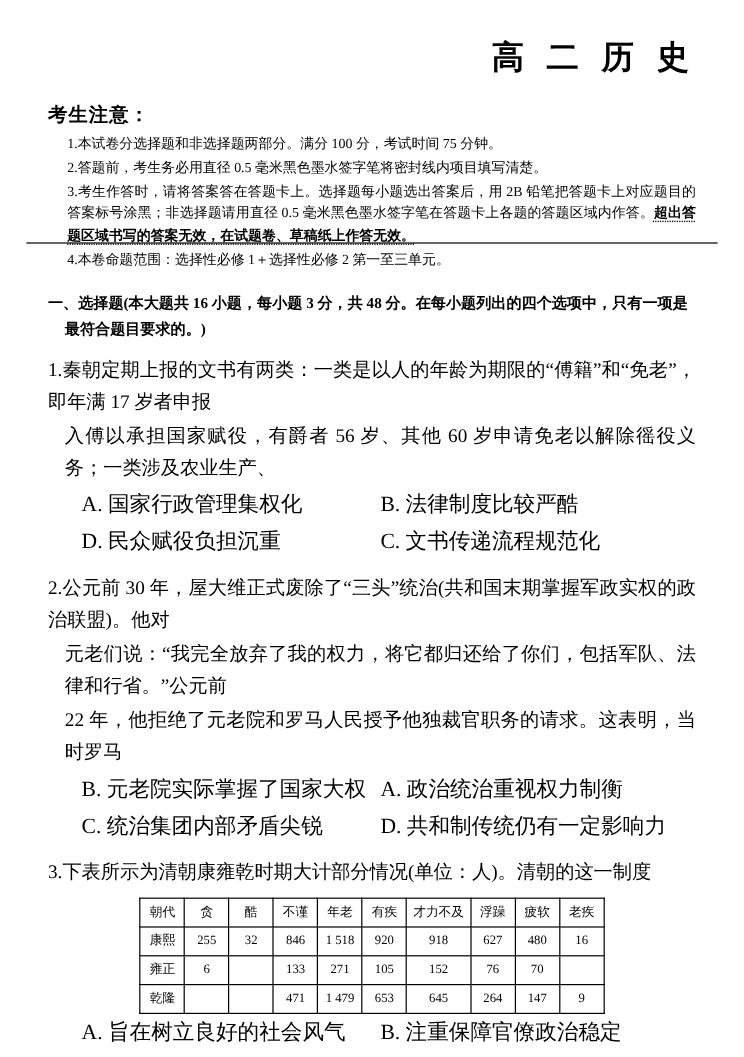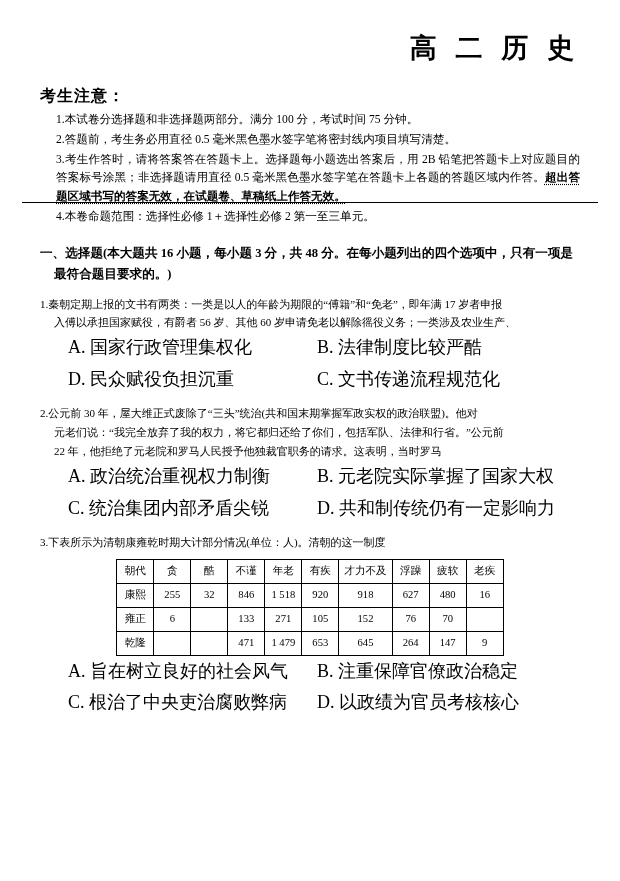--- a/index.html
+++ b/index.html
@@ -66,21 +66,21 @@
   }
   .section-head {
     font-size: 12.6px;
     font-weight: bold;
     margin-top: 16px;
     line-height: 1.7;
     text-align: justify;
   }
   .section-head .ind { display: block; padding-left: 14px; }
   .q {
-    font-size: 11px;
+    font-size: 16px;
     line-height: 1.72;
     margin-top: 9px;
     text-align: justify;
   }
   .q .cont { display: block; padding-left: 14px; }
   .opts {
     display: flex;
     font-size: 18px;
     line-height: 1.75;
     padding-left: 14px;
@@ -142,22 +142,22 @@
     <div class="o">D. 民众赋役负担沉重</div>
     <div class="o">C. 文书传递流程规范化</div>
   </div>
 
   <div class="q">
     <span>2.</span><span>公元前 30 年，屋大维正式废除了“三头”统治(共和国末期掌握军政实权的政治联盟)。他对</span>
     <span class="cont">元老们说：“我完全放弃了我的权力，将它都归还给了你们，包括军队、法律和行省。”公元前</span>
     <span class="cont">22 年，他拒绝了元老院和罗马人民授予他独裁官职务的请求。这表明，当时罗马</span>
   </div>
   <div class="opts">
+    <div class="o">B. 元老院实际掌握了国家大权</div>
     <div class="o">A. 政治统治重视权力制衡</div>
-    <div class="o">B. 元老院实际掌握了国家大权</div>
   </div>
   <div class="opts">
     <div class="o">C. 统治集团内部矛盾尖锐</div>
     <div class="o">D. 共和制传统仍有一定影响力</div>
   </div>
 
   <div class="q">
     <span>3.</span><span>下表所示为清朝康雍乾时期大计部分情况(单位：人)。清朝的这一制度</span>
   </div>
 

